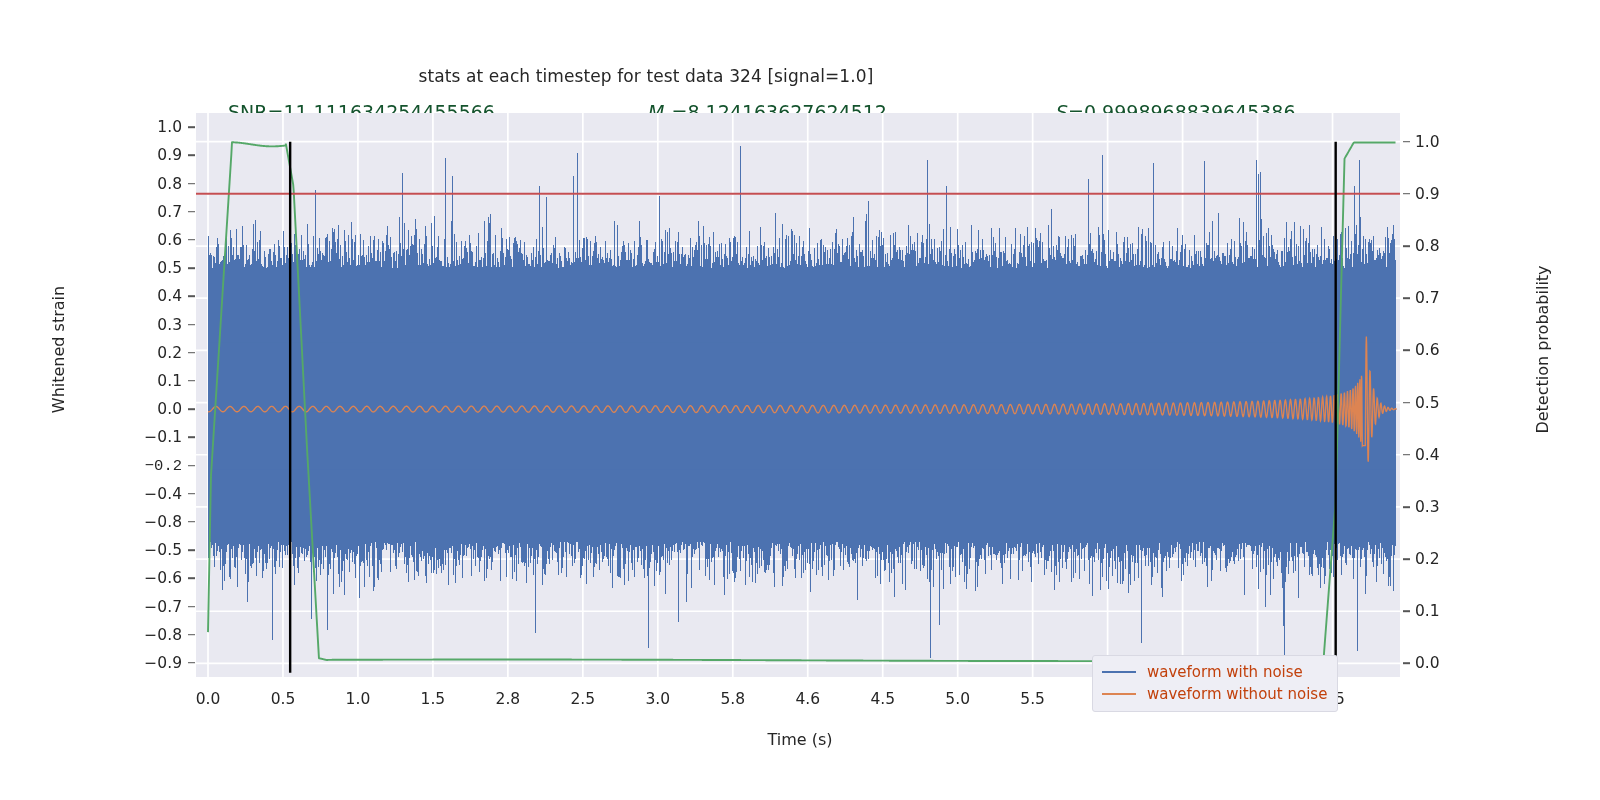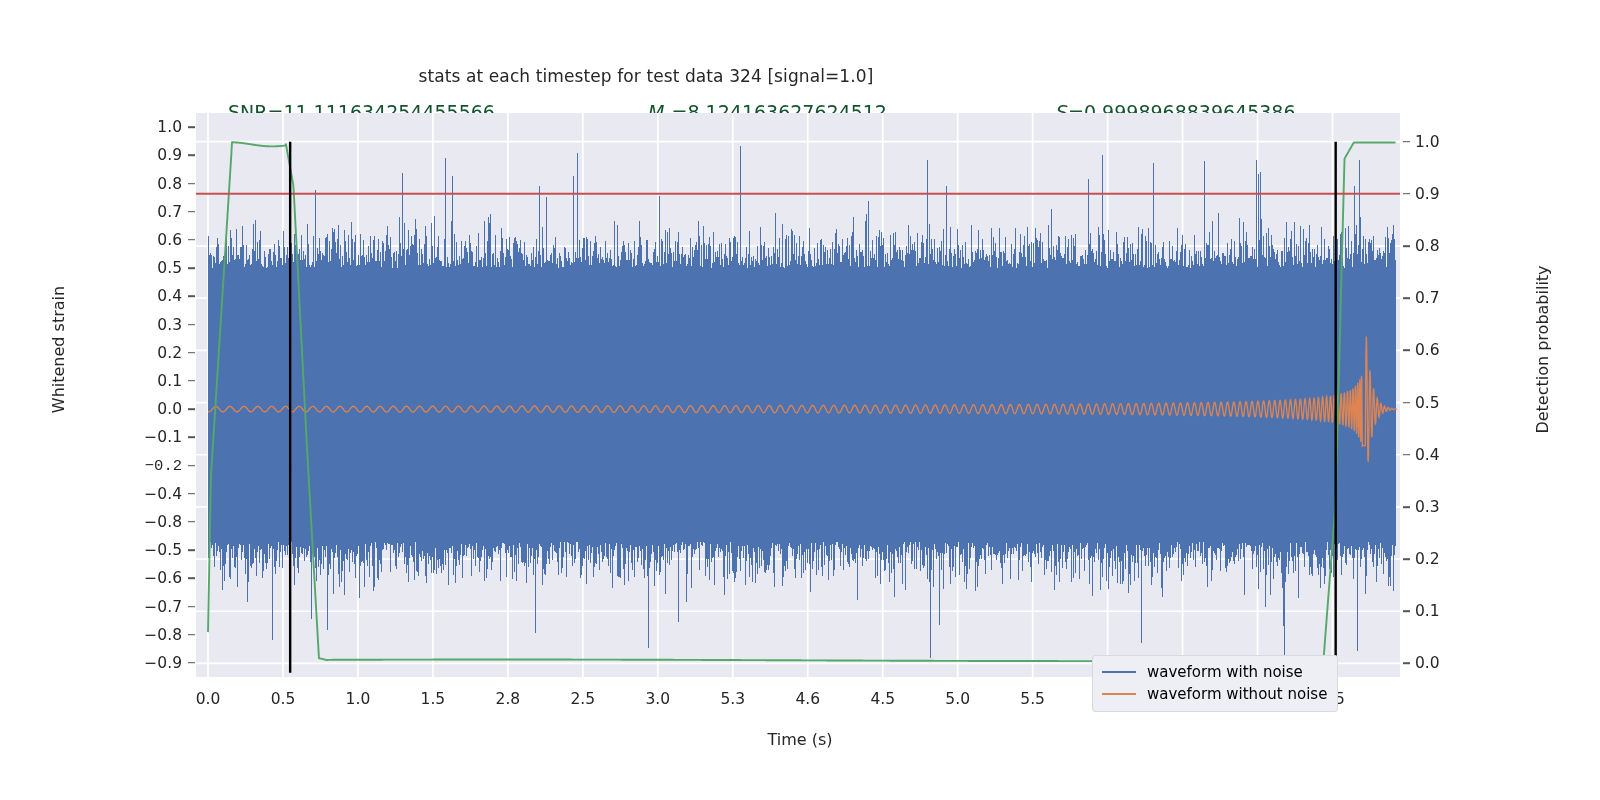--- a/index.html
+++ b/index.html
@@ -64,21 +64,21 @@
 
   
   #legend{
     position:absolute;left:1092px;top:655px;width:246px;
     background:#eeeef5;border:1px solid #d9d9e3;border-radius:3px;
     padding:5px 9px 6px 9px;box-sizing:border-box;
   }
   .legend-row{display:flex;align-items:center;height:22px;}
   .legend-swatch{width:34px;height:0;border-top:2.4px solid #4c72b0;margin-right:11px;}
   .legend-swatch.orange{border-top-color:#dd8452;}
-  .legend-label{font-size:15px;color:#000000;white-space:nowrap;}
+  .legend-label{font-size:15px;color:#c2410c;white-space:nowrap;}
 
   svg{display:block;}
 </style>
 </head>
 <body>
 
 <div id="figure">
 
   <div id="plot-title">stats at each timestep for test data 324 [signal=1.0]</div>
 
@@ -1395,21 +1395,21 @@
       <div class="ytick-r-dash" style="top: 663.435px;"></div>
     </div>
   <div id="ticks-x">
       <div class="xtick" style="left: 207.995px;">0.0</div>
       <div class="xtick" style="left: 282.964px;">0.5</div>
       <div class="xtick" style="left: 357.933px;">1.0</div>
       <div class="xtick" style="left: 432.902px;">1.5</div>
       <div class="xtick" style="left: 507.87px;">2.8</div>
       <div class="xtick" style="left: 582.839px;">2.5</div>
       <div class="xtick" style="left: 657.808px;">3.0</div>
-      <div class="xtick" style="left: 732.777px;">5.3</div>
+      <div class="xtick" style="left: 732.777px;">5.8</div>
       <div class="xtick" style="left: 807.746px;">4.6</div>
       <div class="xtick" style="left: 882.715px;">4.5</div>
       <div class="xtick" style="left: 957.684px;">5.0</div>
       <div class="xtick" style="left: 1032.65px;">5.5</div>
       <div class="xtick" style="left: 1107.62px;">6.0</div>
       <div class="xtick" style="left: 1182.59px;">6.5</div>
       <div class="xtick" style="left: 1257.56px;">7.0</div>
       <div class="xtick" style="left: 1332.53px;">7.5</div>
     </div>
 

